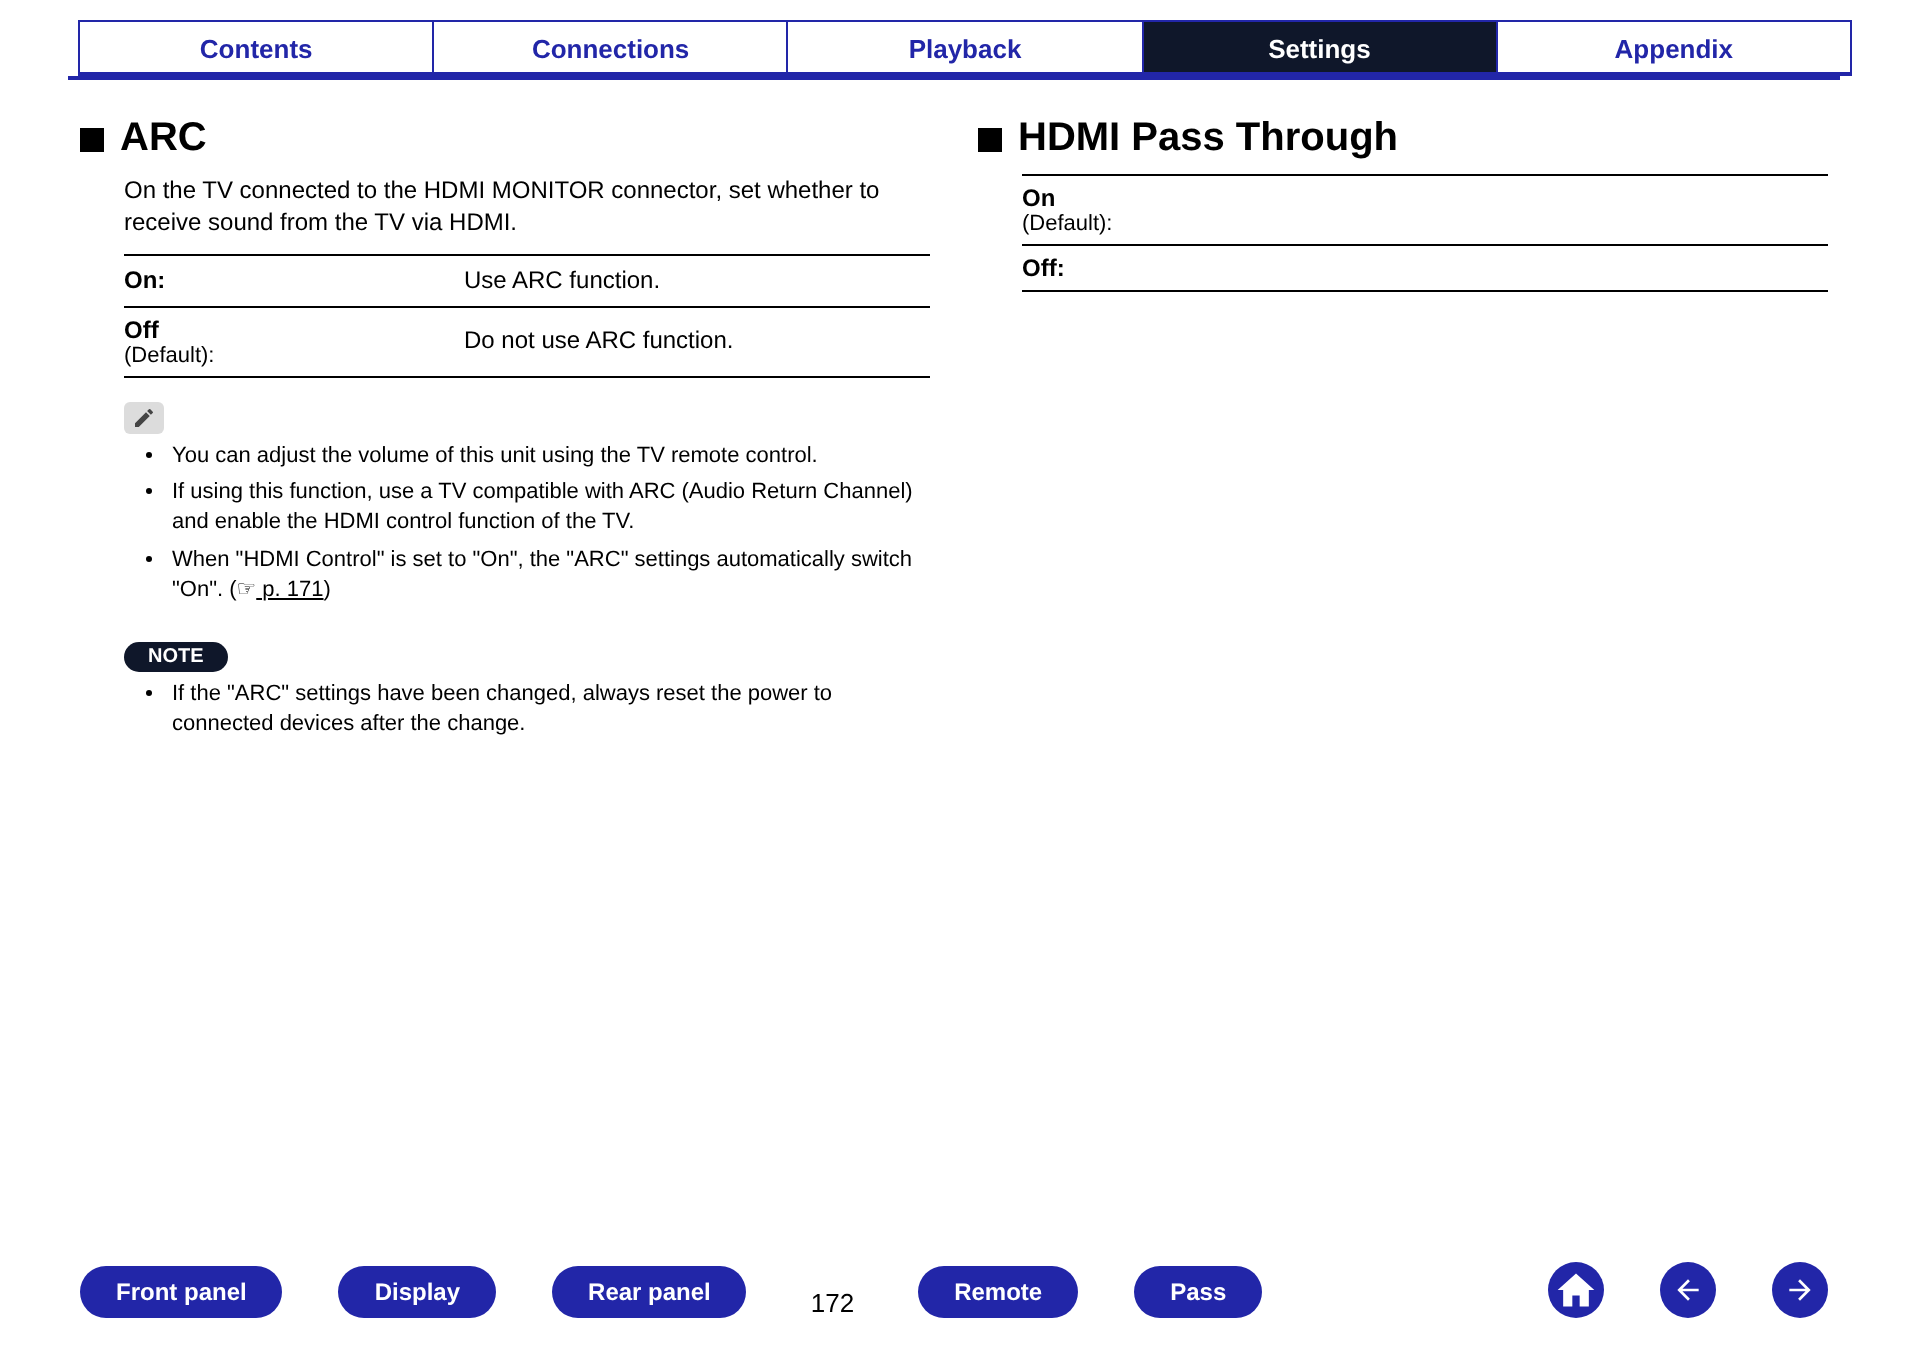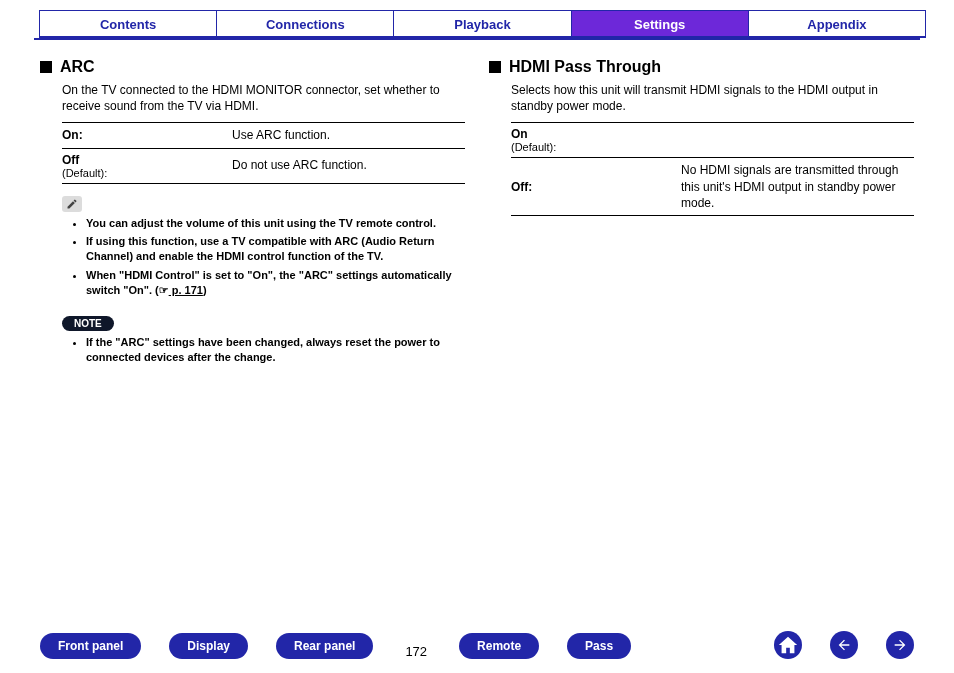--- a/index.html
+++ b/index.html
@@ -26,21 +26,21 @@
     line-height: 28px;
     font-weight: bold;
     font-size: 13px;
     color: #2226a8;
     border: 1px solid #2226a8;
     border-bottom: 2px solid #2226a8;
     background: #fff;
     margin-left: -1px;
   }
   .tab.active {
-    background: #6d28d9;
+    background: #0f172a;
     color: #fff;
   }
   .tab::before {
     content: "";
     position: absolute;
     left: -10px;
     top: -1px;
     width: 0; height: 0;
     border-top: 14px solid transparent;
     border-bottom: 14px solid transparent;
@@ -53,21 +53,21 @@
   }
 
   
   .content {
     display: flex;
     padding: 18px 40px 0 40px;
     gap: 24px;
   }
   .col { flex: 1; }
   .section-title {
-    font-size: 16px;
+    font-size: 20px;
     font-weight: bold;
     margin-bottom: 6px;
     display: flex;
     align-items: center;
     gap: 8px;
   }
   .square {
     width: 12px; height: 12px;
     background: #000;
     display: inline-block;
@@ -108,21 +108,20 @@
     background: #dcdcdc;
     border-radius: 3px;
     display: flex;
     align-items: center;
     justify-content: center;
   }
   ul.notes {
     margin-left: 34px;
     font-size: 11px;
     line-height: 1.35;
-    font-weight: bold;
   }
   ul.notes li { margin-bottom: 4px; list-style: disc; margin-left: 12px;}
   .note-pill {
     display: inline-block;
     margin: 14px 0 4px 22px;
     background: #0f172a;
     color: #fff;
     font-weight: bold;
     font-size: 10px;
     padding: 2px 12px;
@@ -220,34 +219,32 @@
     <ul class="notes">
       <li>If the "ARC" settings have been changed, always reset the power to connected devices after the change.</li>
     </ul>
   </div>
 
   <div class="col">
     <div class="section-title">
       <span class="square"></span>
       <span>HDMI Pass Through</span>
     </div>
-    <div class="intro">Selects how this unit will transmit HDMI signals to the HDMI output in standby power mode.</div>
 
     <div class="opt-table">
       <div class="opt-row">
         <div class="opt-left">
           <div><span class="main">On</span></div>
           <div class="sub">(Default):</div>
         </div>
       </div>
       <div class="opt-row">
         <div class="opt-left">
           <span class="main">Off:</span>
         </div>
-        <div class="opt-right">No HDMI signals are transmitted through this unit's HDMI output in standby power mode.</div>
       </div>
     </div>
   </div>
 </div>
 
 <div class="bottombar">
   <div class="navbtn">Front panel</div>
   <div class="navbtn">Display</div>
   <div class="navbtn">Rear panel</div>
   <div class="pagenum">172</div>

